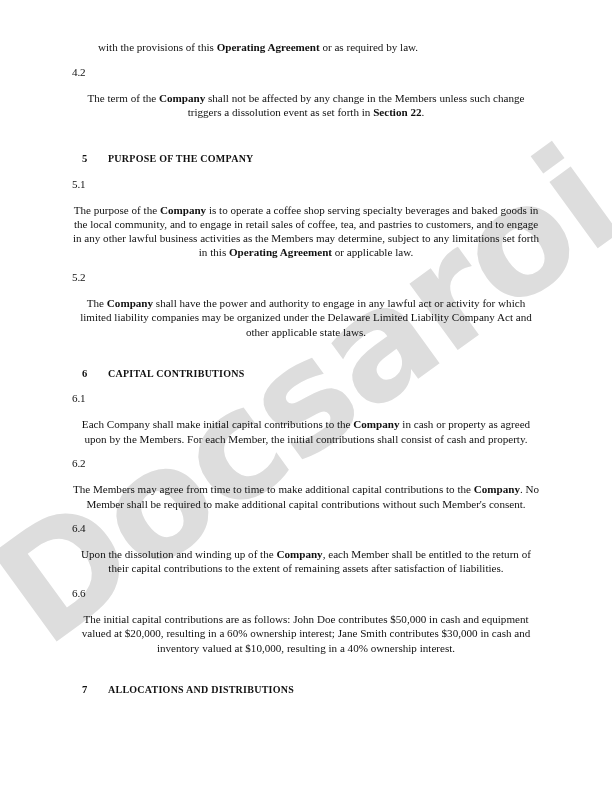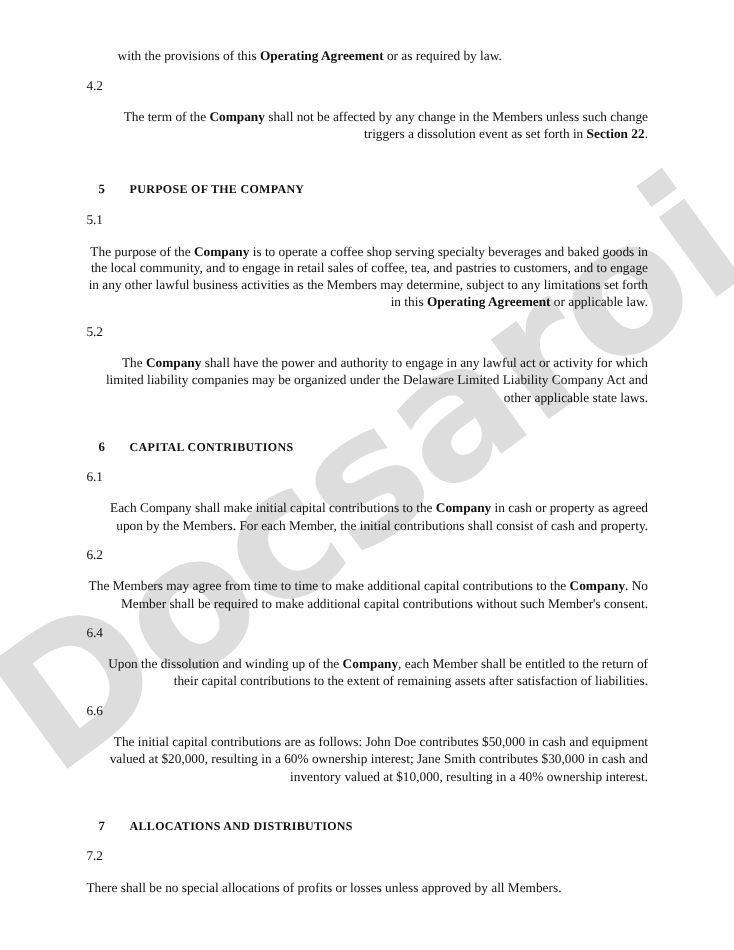--- a/index.html
+++ b/index.html
@@ -65,21 +65,21 @@
   .clause-num {
     flex: 0 0 26px;
     font-size: 11.1px;
     line-height: 14.2px;
     letter-spacing: -0.1px;
   }
   .clause-body {
     flex: 1 1 auto;
     font-size: 11.1px;
     line-height: 14.2px;
-    text-align: right;
+    text-align: center;
   }
 
   .section-head {
     display: flex;
     align-items: flex-start;
     margin-top: 28px;
     margin-bottom: 2px;
   }
   .section-head.first { margin-top: 33px; }
   .sec-num {
@@ -156,19 +156,15 @@
       <div class="clause-num">6.6</div>
       <div class="clause-body">The initial capital contributions are as follows: John Doe contributes $50,000 in cash and equipment valued at $20,000, resulting in a 60% ownership interest; Jane Smith contributes $30,000 in cash and inventory valued at $10,000, resulting in a 40% ownership interest.</div>
     </div>
 
     <div class="section-head">
       <div class="sec-num">7</div>
       <div class="sec-title">ALLOCATIONS AND DISTRIBUTIONS</div>
     </div>
 
 
-    <div class="clause">
-      <div class="clause-num">7.2</div>
-      <div class="clause-body">There shall be no special allocations of profits or losses unless approved by all Members.</div>
-    </div>
 
   </div>
 </div>
 
 </body></html>

